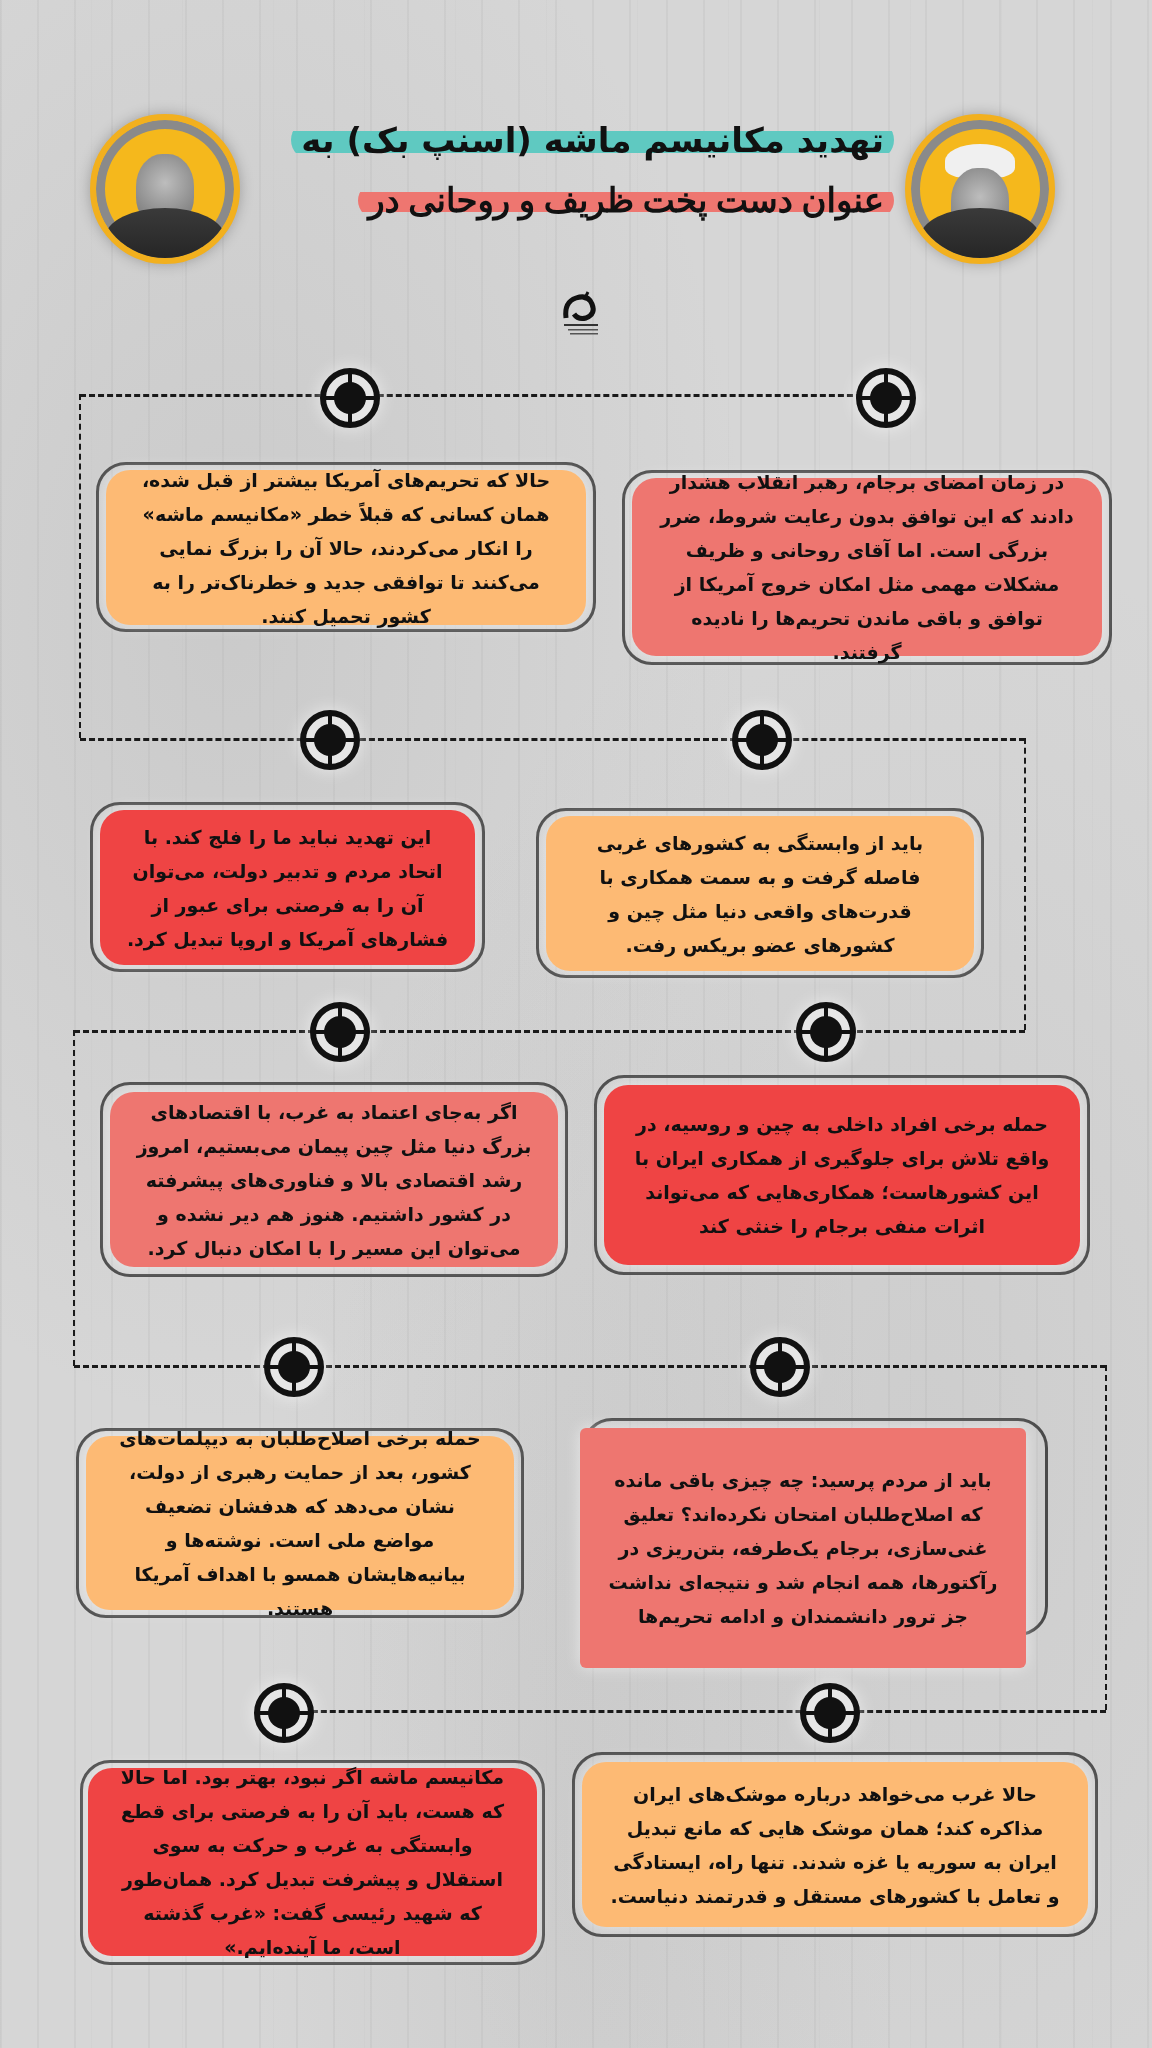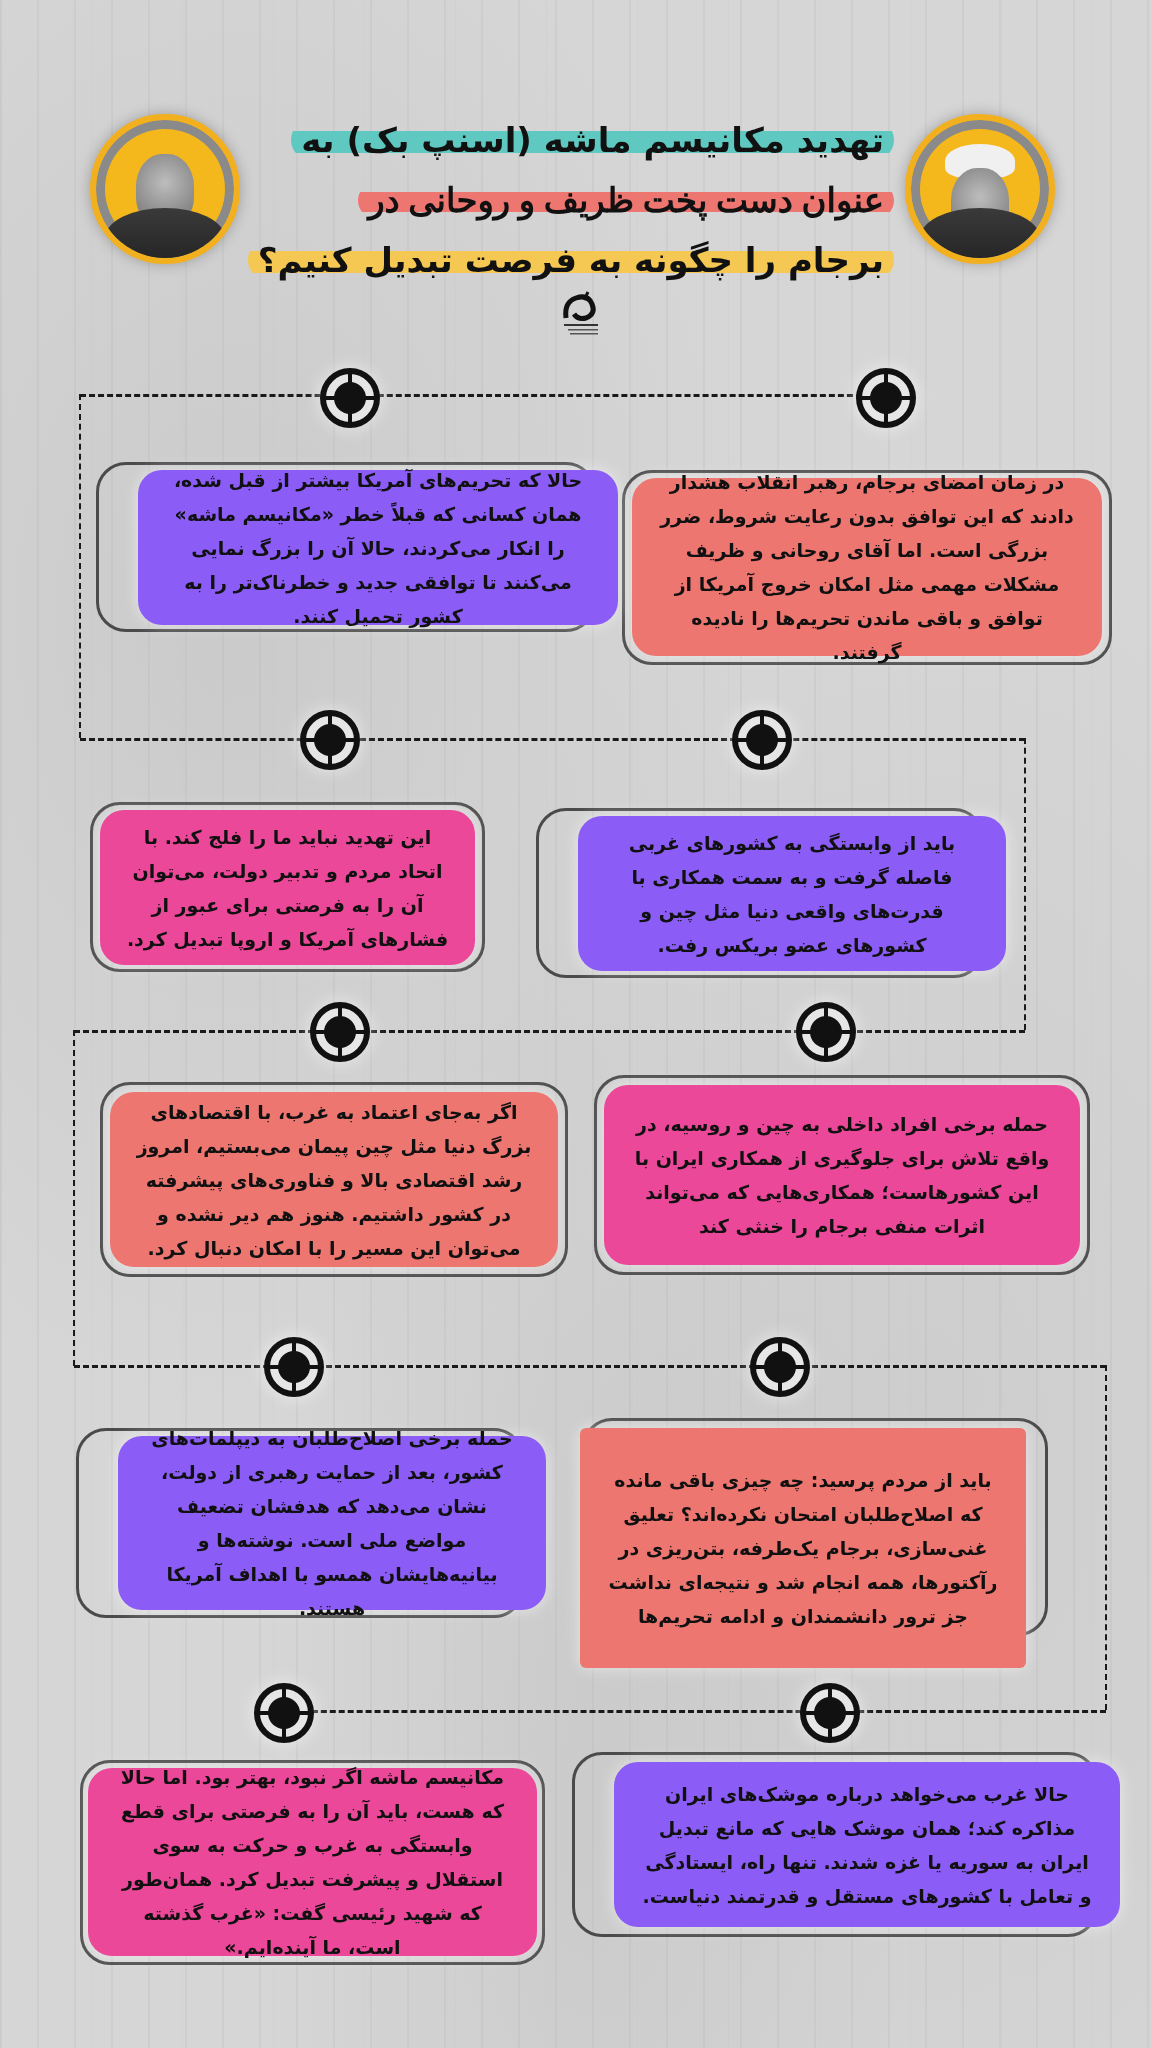--- a/index.html
+++ b/index.html
@@ -85,40 +85,39 @@
     }
     .card {
       position: absolute; box-sizing: border-box; border-radius: 24px;
       display: flex; align-items: center; justify-content: center;
       padding: 16px 26px; text-align: center; direction: rtl;
       font-family: "DejaVu Sans", sans-serif; font-weight: bold;
       font-size: 19px; line-height: 34px; color: #111;
       box-shadow: 0 0 16px rgba(255,255,255,0.55);
     }
     .card.red { background: #ee7670; }
-    .card.yellow { background: #8b5cf6; margin-left: 32px; }
-    .card.teal { background: #ec4899; }
+    .card.yellow { background: #fdba74; }
+    .card.teal { background: #ef4444; }
   </style>
 </head>
 <body>
 
 <div class="portrait" style="left:90px; top:114px;">
   <div class="head"></div>
   <div class="body"></div>
 </div>
 <div class="portrait" style="left:905px; top:114px;">
   <div class="turban"></div>
   <div class="head" style="top:48px;"></div>
   <div class="body"></div>
 </div>
 
 <div class="title-wrap">
   <div class="title-line"><span class="hl-teal">تهدید مکانیسم ماشه (اسنپ بک) به</span></div>
   <div class="title-line"><span class="hl-red">عنوان دست پخت ظریف و روحانی در</span></div>
-  <div class="title-line"><span class="hl-yellow">برجام را چگونه به فرصت تبدیل کنیم؟</span></div>
 </div>
 
 <svg class="logo" viewBox="0 0 46 50">
   <path d="M8 28 Q6 12 18 8 Q30 4 34 14 Q38 24 28 28 Q20 30 16 24" fill="none" stroke="#111" stroke-width="5"></path>
   <path d="M30 2 L26 10" stroke="#111" stroke-width="3"></path>
   <rect x="6" y="34" width="34" height="2" fill="#333"></rect>
   <rect x="10" y="39" width="30" height="1.5" fill="#555"></rect>
   <rect x="12" y="43" width="28" height="1.5" fill="#555"></rect>
 </svg>
 

